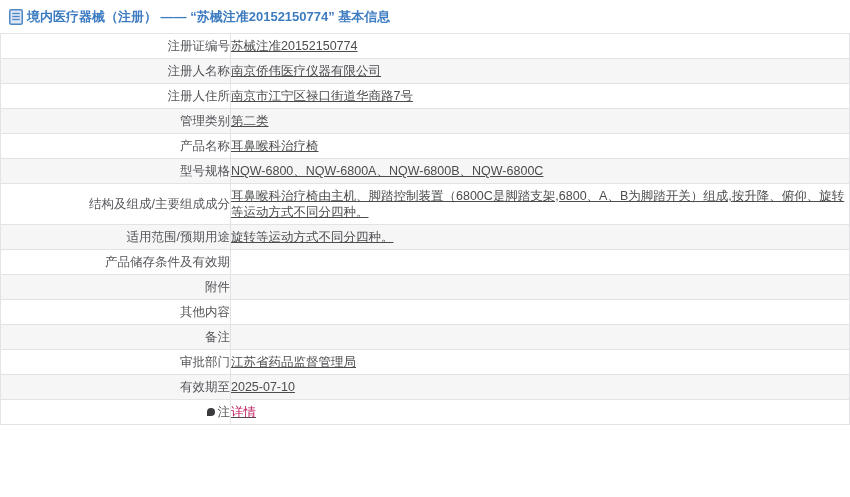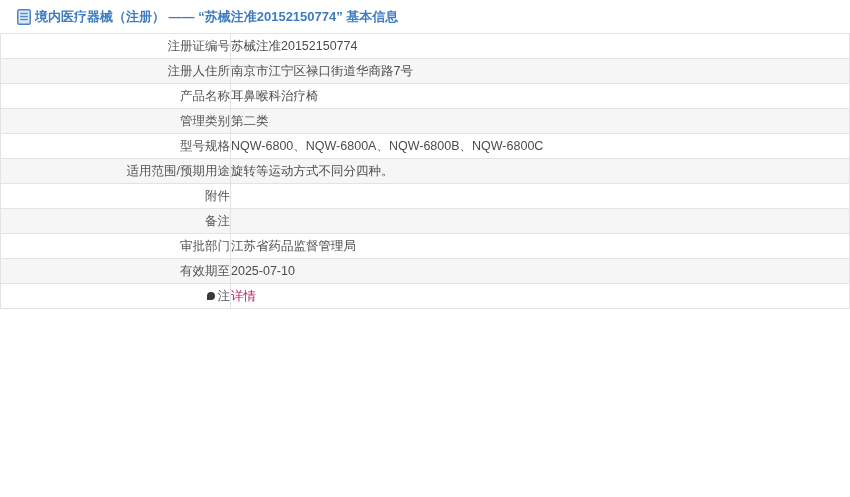--- a/index.html
+++ b/index.html
@@ -6,21 +6,21 @@
   html, body {
     width: 850px; height: 497px;
     background: #ffffff;
     overflow: hidden;
     font-family: "Liberation Sans", "DejaVu Sans", sans-serif;
   }
   .page-header {
     height: 33px;
     display: flex;
     align-items: center;
-    padding-left: 17px;
+    padding-left: 9px;
     background: #ffffff;
   }
   .doc-icon {
     width: 14px; height: 16px;
     margin-right: 4px;
     flex: 0 0 auto;
   }
   .page-title {
     font-size: 13px;
     font-weight: bold;
@@ -51,20 +51,21 @@
     text-align: right;
     padding-right: 11px;
     color: #55565a;
     border-right: 1px solid #e3e3e5;
   }
   td.cell-value {
     padding-left: 14px;
     padding-right: 6px;
     color: #4b4c4e;
     word-break: break-all;
+    text-decoration: underline;
   }
   a.detail-link {
     color: #be185d;
     text-decoration: none;
     cursor: pointer;
   }
   .pin-icon {
     display: inline-block;
     width: 8px; height: 8px;
     background: #3a3a3c;
@@ -87,41 +88,57 @@
   <span class="page-title">境内医疗器械（注册） —— “苏械注准20152150774” 基本信息</span>
 </div>
 
 <table class="info-table">
   <tbody>
     <tr>
       <td class="cell-label">注册证编号</td>
       <td class="cell-value">苏械注准20152150774</td>
     </tr>
     <tr>
+      <td class="cell-label">注册人名称</td>
+      <td class="cell-value">南京侨伟医疗仪器有限公司</td>
+    </tr>
+    <tr>
       <td class="cell-label">注册人住所</td>
       <td class="cell-value">南京市江宁区禄口街道华商路7号</td>
+    </tr>
+    <tr>
+      <td class="cell-label">管理类别</td>
+      <td class="cell-value">第二类</td>
     </tr>
     <tr>
       <td class="cell-label">产品名称</td>
       <td class="cell-value">耳鼻喉科治疗椅</td>
     </tr>
     <tr>
-      <td class="cell-label">管理类别</td>
-      <td class="cell-value">第二类</td>
+      <td class="cell-label">型号规格</td>
+      <td class="cell-value">NQW-6800、NQW-6800A、NQW-6800B、NQW-6800C</td>
     </tr>
     <tr>
-      <td class="cell-label">型号规格</td>
-      <td class="cell-value">NQW-6800、NQW-6800A、NQW-6800B、NQW-6800C</td>
+      <td class="cell-label">结构及组成/主要组成成分</td>
+      <td class="cell-value">耳鼻喉科治疗椅由主机、脚踏控制装置（6800C是脚踏支架,6800、A、B为脚踏开关）组成,按升降、俯仰、旋转等运动方式不同分四种。</td>
     </tr>
     <tr>
       <td class="cell-label">适用范围/预期用途</td>
       <td class="cell-value">旋转等运动方式不同分四种。</td>
     </tr>
     <tr>
+      <td class="cell-label">产品储存条件及有效期</td>
+      <td class="cell-value"></td>
+    </tr>
+    <tr>
       <td class="cell-label">附件</td>
+      <td class="cell-value"></td>
+    </tr>
+    <tr>
+      <td class="cell-label">其他内容</td>
       <td class="cell-value"></td>
     </tr>
     <tr>
       <td class="cell-label">备注</td>
       <td class="cell-value"></td>
     </tr>
     <tr>
       <td class="cell-label">审批部门</td>
       <td class="cell-value">江苏省药品监督管理局</td>
     </tr>

